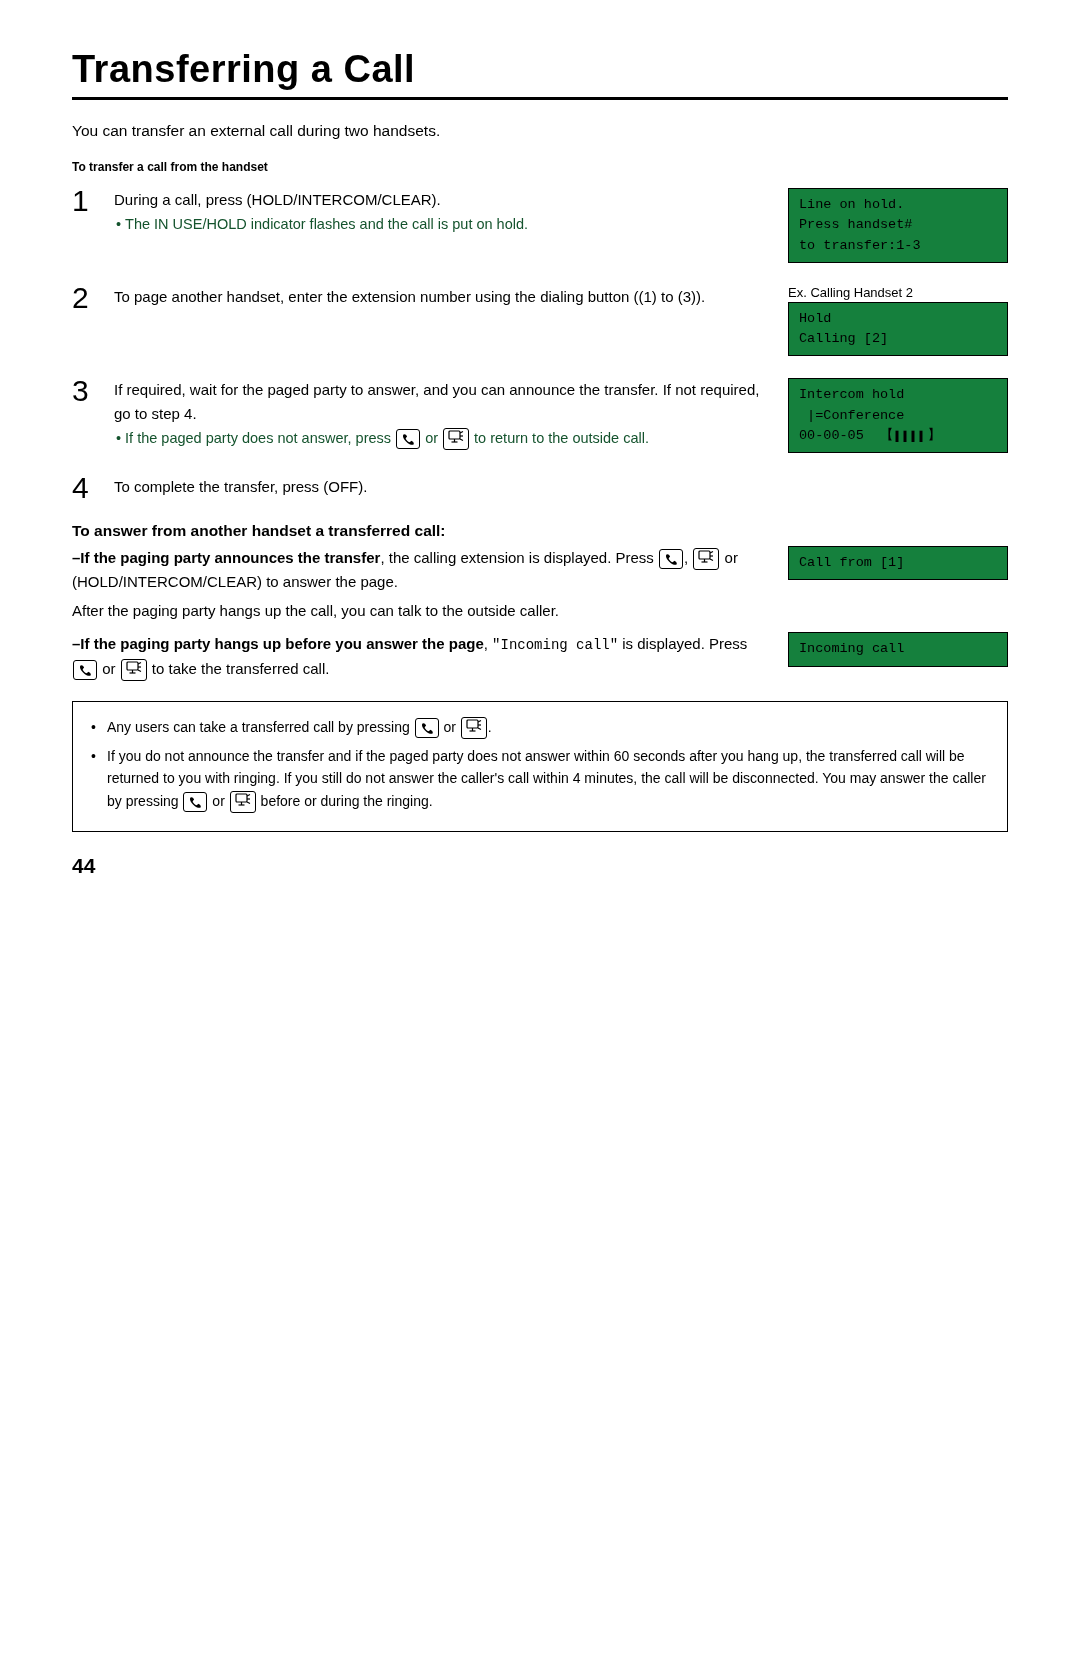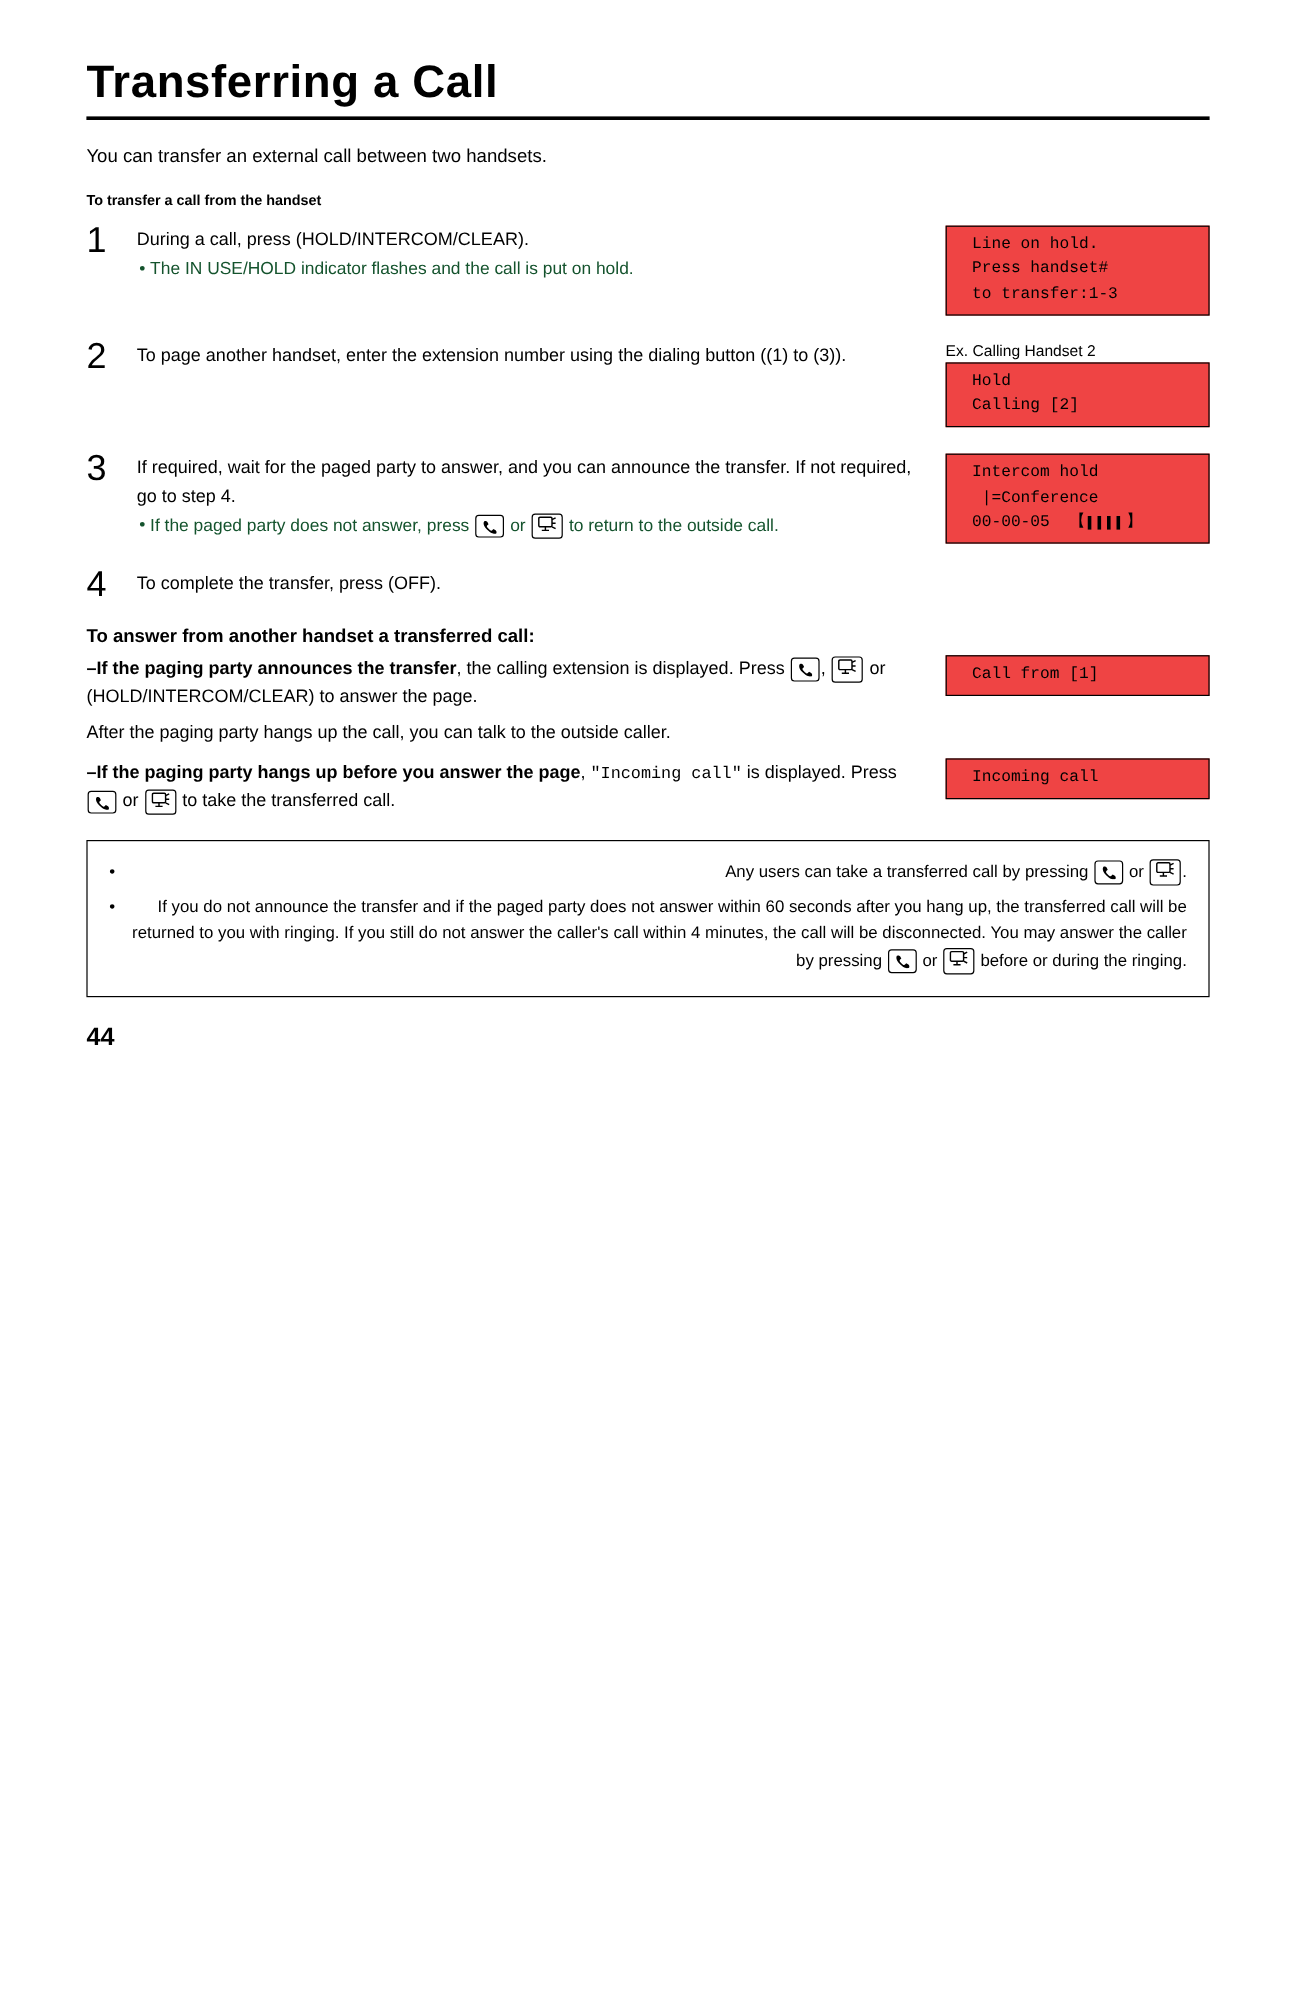--- a/index.html
+++ b/index.html
@@ -84,24 +84,24 @@
 
     .step-right {
       width: 220px;
       min-width: 220px;
       margin-left: 18px;
     }
 
     
     .lcd-box {
       border: 1.5px solid #000;
-      background: #ef4444;
+      background: #15803d;
       font-family: 'Courier New', Courier, monospace;
       font-size: 13.5px;
-      padding: 6px 21px;
+      padding: 6px 10px;
       line-height: 1.5;
       margin-bottom: 10px;
       white-space: pre;
     }
 
     .lcd-label {
       font-size: 13px;
       margin-bottom: 2px;
       font-family: Arial, Helvetica, sans-serif;
     }
@@ -176,21 +176,20 @@
     .note-box {
       border: 1.5px solid #000;
       padding: 14px 18px;
       margin-top: 20px;
       font-size: 14px;
       line-height: 1.6;
     }
 
     .note-box p {
       margin-bottom: 4px;
-      text-align: right;
     }
 
     .note-box .bullet-note {
       padding-left: 16px;
       position: relative;
     }
 
     .note-box .bullet-note::before {
       content: "•";
       position: absolute;
@@ -208,21 +207,21 @@
       font-family: 'Courier New', Courier, monospace;
       font-size: 14px;
     }
   </style>
 </head>
 <body>
 
 <h1 class="page-title">Transferring a Call</h1>
 <hr class="title-rule">
 
-<p class="intro-text">You can transfer an external call between two handsets.</p>
+<p class="intro-text">You can transfer an external call during two handsets.</p>
 
 <h2 class="section-heading">To transfer a call from the handset</h2>
 
 <div class="steps-container">
 
   <div class="step-row">
     <div class="step-number">1</div>
     <div class="step-content">
       <p>During a call, press (HOLD/INTERCOM/CLEAR).</p>
       <p class="bullet">The IN USE/HOLD indicator flashes and the call is put on hold.</p>

